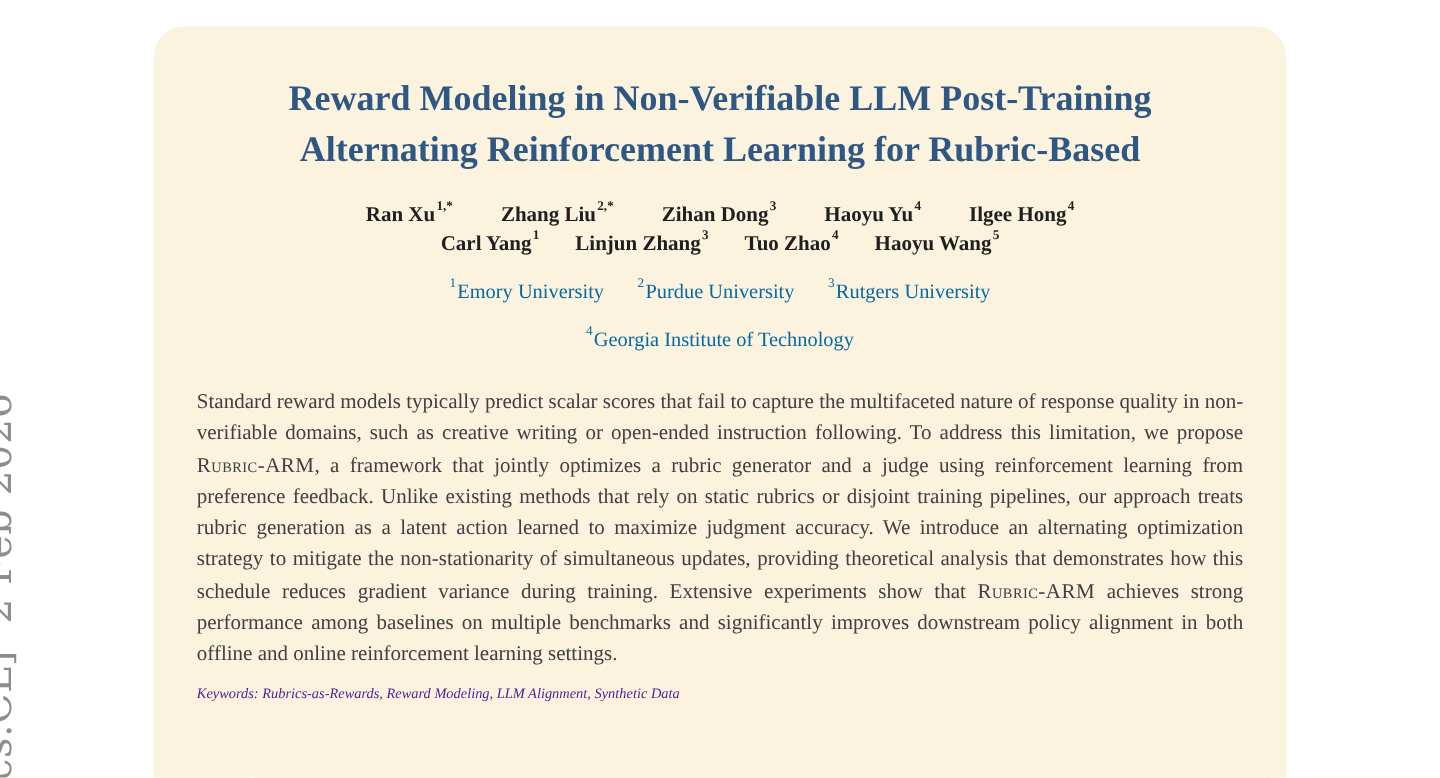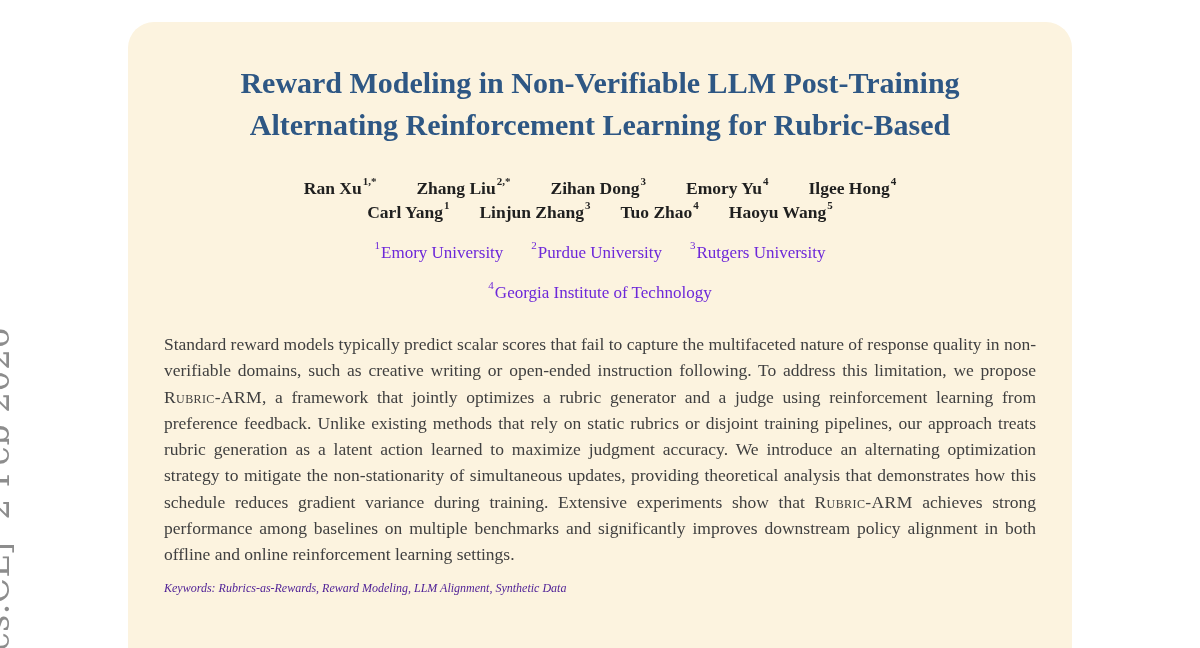--- a/index.html
+++ b/index.html
@@ -49,29 +49,29 @@
   .title .tl { display: block; }
   .authors-row {
     display: flex;
     justify-content: center;
     gap: 30px;
     font-weight: 700;
     font-size: 17.5px;
     line-height: 24px;
     color: #1f1f1f;
   }
-  .authors-row.first { margin-top: 30px; gap: 40px; }
+  .authors-row.first { margin-top: 20px; gap: 40px; }
   .authors-row.second { }
   .affil-row {
     display: flex;
     justify-content: center;
     gap: 28px;
     font-size: 17px;
     line-height: 24px;
-    color: #6d28d9;
+    color: #0369a1;
   }
   .affil-row.first { margin-top: 17px; }
   .affil-row.second { margin-top: 16px; gap: 42px; }
   sup.auth-sup, sup.affil-sup {
     font-size: 11px;
     line-height: 0;
     position: relative;
     top: -2px;
   }
   sup.auth-sup { margin-left: 1px; }
@@ -104,21 +104,21 @@
 
   <h1 class="title">
     <span class="tl">Reward Modeling in Non-Verifiable LLM Post-Training</span>
     <span class="tl">Alternating Reinforcement Learning for Rubric-Based</span>
   </h1>
 
   <div class="authors-row first">
     <span class="author"><span>Ran Xu</span><sup class="auth-sup">1,*</sup></span>
     <span class="author"><span>Zhang Liu</span><sup class="auth-sup">2,*</sup></span>
     <span class="author"><span>Zihan Dong</span><sup class="auth-sup">3</sup></span>
-    <span class="author"><span>Emory Yu</span><sup class="auth-sup">4</sup></span>
+    <span class="author"><span>Haoyu Yu</span><sup class="auth-sup">4</sup></span>
     <span class="author"><span>Ilgee Hong</span><sup class="auth-sup">4</sup></span>
   </div>
 
   <div class="authors-row second">
     <span class="author"><span>Carl Yang</span><sup class="auth-sup">1</sup></span>
     <span class="author"><span>Linjun Zhang</span><sup class="auth-sup">3</sup></span>
     <span class="author"><span>Tuo Zhao</span><sup class="auth-sup">4</sup></span>
     <span class="author"><span>Haoyu Wang</span><sup class="auth-sup">5</sup></span>
   </div>
 

